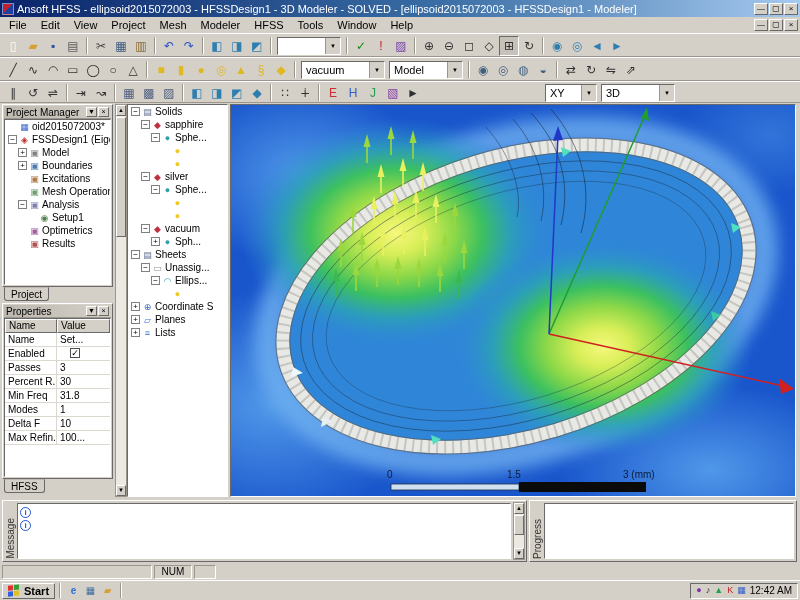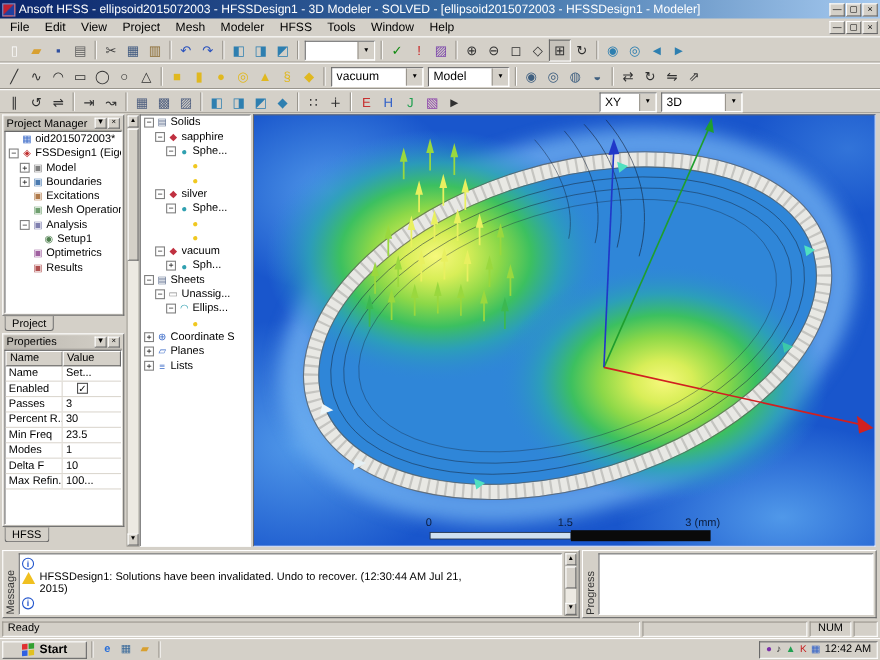--- a/index.html
+++ b/index.html
@@ -75,21 +75,21 @@
 .micon.info{width:11px;height:11px;border-radius:6px;background:#fff;border:1px solid #2255cc;color:#2255cc;font-size:8px;font-weight:bold;text-align:center;line-height:9px;}
 .micon.warning{width:0;height:0;border-left:6px solid transparent;border-right:6px solid transparent;border-bottom:11px solid #f0c020;}
 .mtext{max-width:398px;font-size:10px;line-height:11px;}
 
 
 #statusbar{position:absolute;left:0;top:563px;width:800px;height:17px;background:#d4d0c8;display:flex;gap:2px;padding:2px 2px 1px 2px;}
 .sseg{border:1px solid;border-color:#9a968e #fff #fff #9a968e;padding:0 4px;font-size:10px;line-height:12px;}
 
 
 #taskbar{position:absolute;left:0;top:580px;width:800px;height:20px;background:#d4d0c8;border-top:1px solid #fff;display:flex;align-items:center;padding:0 2px;gap:2px;}
-#start-btn{height:16px;display:flex;align-items:center;gap:3px;padding:0 17px;font-weight:bold;font-size:11px;background:#d4d0c8;border:1px solid;border-color:#fff #696969 #696969 #fff;}
+#start-btn{height:16px;display:flex;align-items:center;gap:3px;padding:0 5px;font-weight:bold;font-size:11px;background:#d4d0c8;border:1px solid;border-color:#fff #696969 #696969 #fff;}
 .flag{width:13px;height:12px;display:grid;grid-template-columns:5px 5px;grid-template-rows:5px 5px;gap:1px;transform:skewY(-6deg);}
 .flag i:nth-child(1){background:#e03030;}.flag i:nth-child(2){background:#30a030;}
 .flag i:nth-child(3){background:#3060e0;}.flag i:nth-child(4){background:#e0c020;}
 .tkbsep{width:2px;height:15px;border-left:1px solid #9a968e;border-right:1px solid #fff;margin:0 2px;}
 .ql-icon{width:17px;height:16px;display:flex;align-items:center;justify-content:center;font-size:10px;font-weight:bold;}
 #tray{margin-left:auto;height:16px;border:1px solid;border-color:#696969 #fff #fff #696969;display:flex;align-items:center;gap:4px;padding:0 5px;font-size:10px;}
 .tray-icon{font-size:9px;line-height:1;}
 </style>
 </head>
 <body>
@@ -458,21 +458,21 @@
           <div class="prow">
             <div class="pcell pname">Passes</div>
             <div class="pcell pval">3</div>
           </div>
           <div class="prow">
             <div class="pcell pname">Percent R...</div>
             <div class="pcell pval">30</div>
           </div>
           <div class="prow">
             <div class="pcell pname">Min Freq</div>
-            <div class="pcell pval">23.5</div>
+            <div class="pcell pval">31.8</div>
           </div>
           <div class="prow">
             <div class="pcell pname">Modes</div>
             <div class="pcell pval">1</div>
           </div>
           <div class="prow">
             <div class="pcell pname">Delta F</div>
             <div class="pcell pval">10</div>
           </div>
           <div class="prow">
@@ -723,43 +723,38 @@
 
   <div id="message-panel">
     <div class="side-strip">
       <span>Message</span>
     </div>
     <div id="msg-list">
         <div class="msg">
           <span class="micon info">i</span>
         </div>
         <div class="msg">
-          <span class="micon warning"></span>
-          <span class="mtext">HFSSDesign1: Solutions have been invalidated. Undo to recover. (12:30:44 AM  Jul 21, 2015)</span>
-        </div>
-        <div class="msg">
           <span class="micon info">i</span>
         </div>
       </div>
     <div class="vscroll" style="right:1px;top:1px;height:58px;">
       <div class="sbtn" style="top:0;">▲</div>
       <div class="sthumb" style="top:12px;height:20px;"></div>
       <div class="sbtn" style="bottom:0;">▼</div>
     </div>
   </div>
 
   <div id="progress-panel">
     <div class="side-strip">
       <span>Progress</span>
     </div>
     <div id="prog-body"></div>
   </div>
 
   <div id="statusbar">
-    <div class="sseg" style="flex:1;">Ready</div>
     <div class="sseg" style="width:150px;"></div>
     <div class="sseg" style="width:38px;text-align:center;">NUM</div>
     <div class="sseg" style="width:22px;"></div>
   </div>
 
   <div id="taskbar">
     <div id="start-btn">
       <span class="flag">
           <i></i>
           <i></i>

